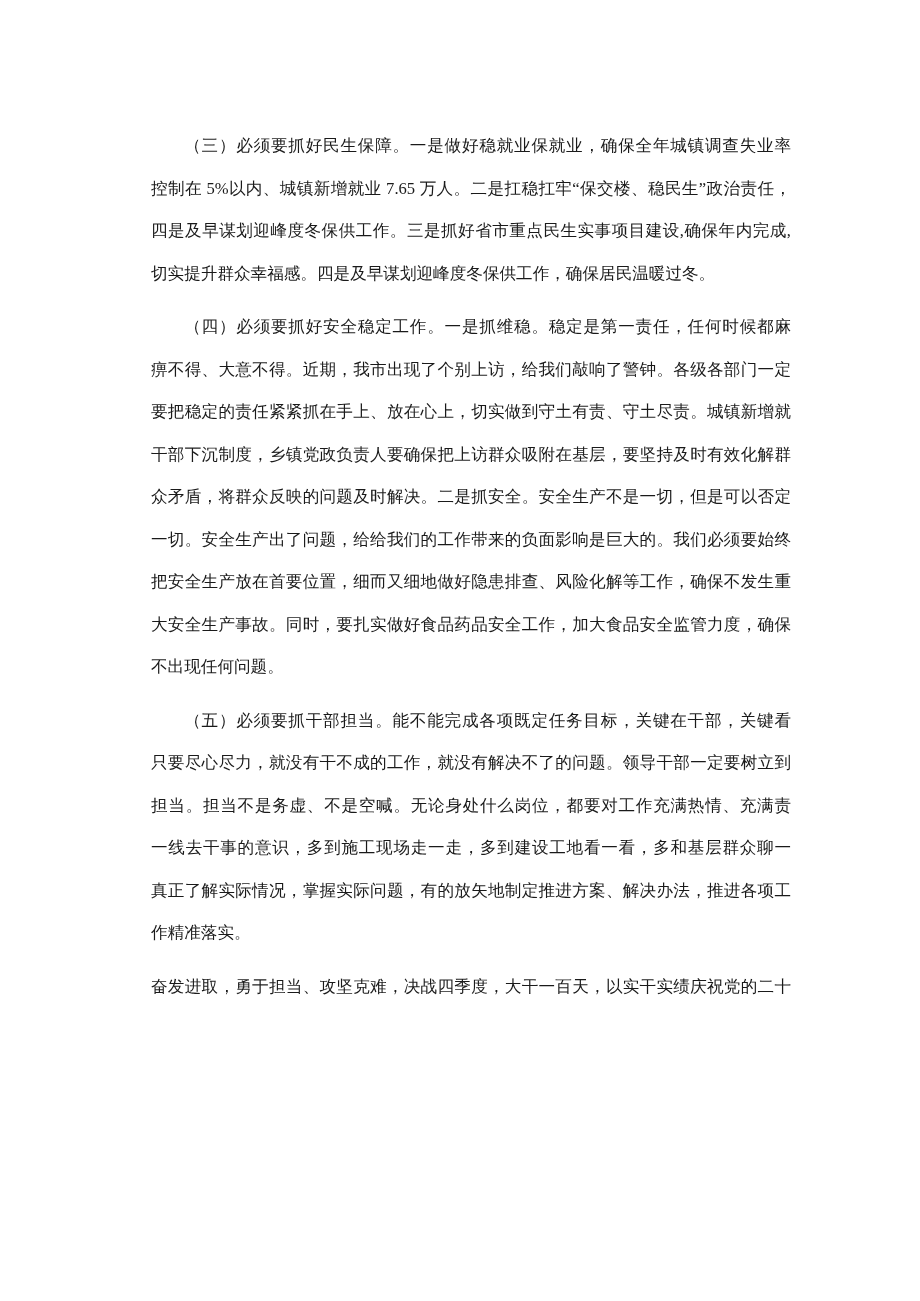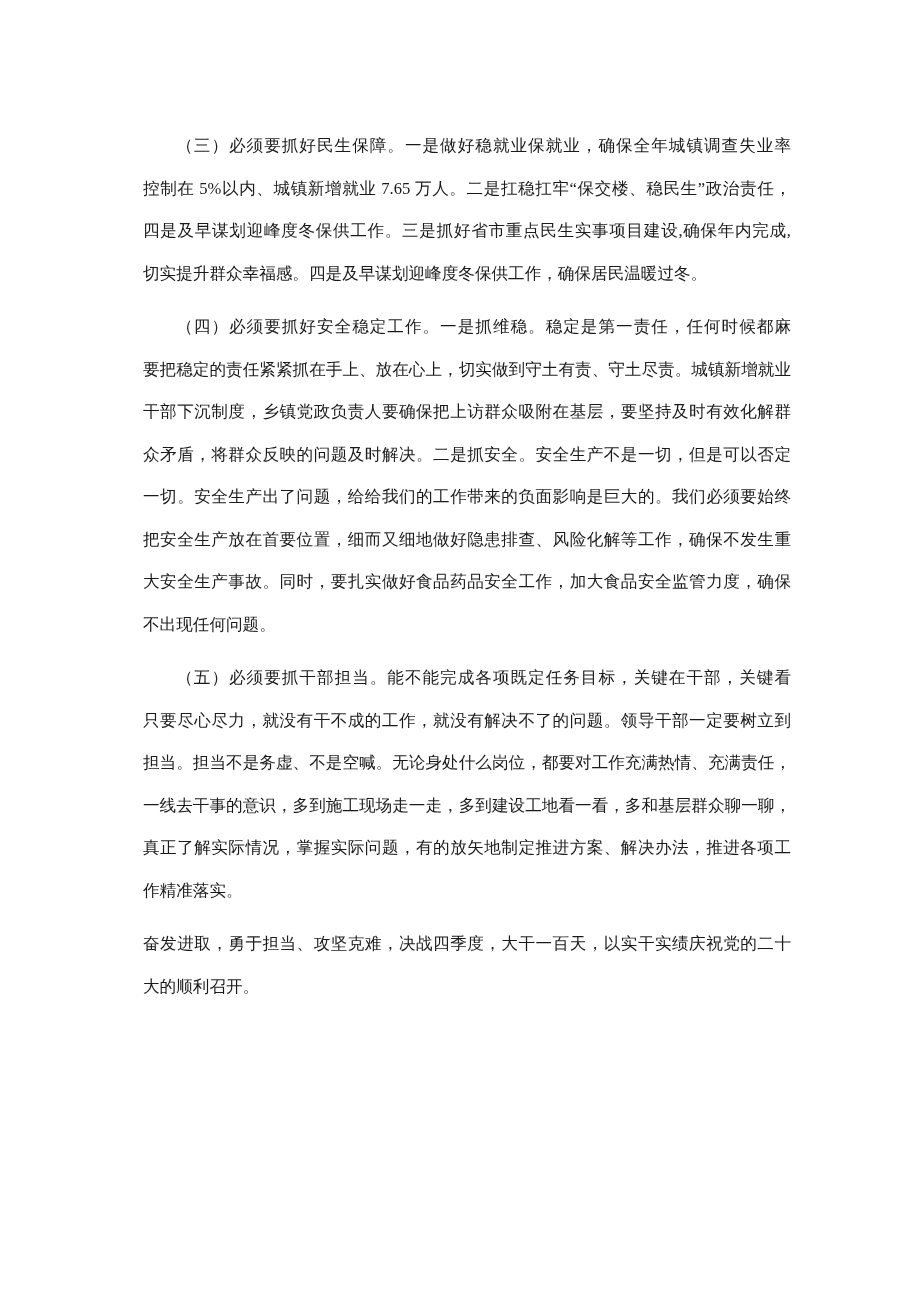--- a/index.html
+++ b/index.html
@@ -21,21 +21,21 @@
   .doc-body {
     position: absolute;
     left: 135px;
     top: 125px;
     width: 656px;
     font-family: "Liberation Serif", "DejaVu Serif", serif;
     font-size: 16.6px;
     color: #1a1a1a;
   }
   .para {
-    margin: 0 0 11px 8px;
+    margin: 0 0 11px 16px;
     padding: 0;
   }
   .line {
     height: 42.5px;
     line-height: 42.5px;
     overflow: hidden;
     text-align: justify;
     text-align-last: justify;
     text-justify: inter-character;
   }
@@ -53,34 +53,34 @@
 <div class="page">
   <div class="doc-body" style="color: rgb(26, 26, 26);">
       <div class="para">
         <div class="line first">（三）必须要抓好民生保障。一是做好稳就业保就业，确保全年城镇调查失业率</div>
         <div class="line">控制在 5%以内、城镇新增就业 7.65 万人。二是扛稳扛牢“保交楼、稳民生”政治责任，</div>
         <div class="line">四是及早谋划迎峰度冬保供工作。三是抓好省市重点民生实事项目建设,确保年内完成,</div>
         <div class="line last">切实提升群众幸福感。四是及早谋划迎峰度冬保供工作，确保居民温暖过冬。</div>
       </div>
       <div class="para">
         <div class="line first">（四）必须要抓好安全稳定工作。一是抓维稳。稳定是第一责任，任何时候都麻</div>
+        <div class="line">痹不得、大意不得。近期，我市出现了个别上访，给我们敲响了警钟。各级各部门一定</div>
         <div class="line">要把稳定的责任紧紧抓在手上、放在心上，切实做到守土有责、守土尽责。城镇新增就业</div>
         <div class="line">干部下沉制度，乡镇党政负责人要确保把上访群众吸附在基层，要坚持及时有效化解群</div>
         <div class="line">众矛盾，将群众反映的问题及时解决。二是抓安全。安全生产不是一切，但是可以否定</div>
         <div class="line">一切。安全生产出了问题，给给我们的工作带来的负面影响是巨大的。我们必须要始终</div>
         <div class="line">把安全生产放在首要位置，细而又细地做好隐患排查、风险化解等工作，确保不发生重</div>
         <div class="line">大安全生产事故。同时，要扎实做好食品药品安全工作，加大食品安全监管力度，确保</div>
         <div class="line last">不出现任何问题。</div>
       </div>
       <div class="para">
         <div class="line first">（五）必须要抓干部担当。能不能完成各项既定任务目标，关键在干部，关键看</div>
         <div class="line">只要尽心尽力，就没有干不成的工作，就没有解决不了的问题。领导干部一定要树立到</div>
         <div class="line">担当。担当不是务虚、不是空喊。无论身处什么岗位，都要对工作充满热情、充满责任，</div>
         <div class="line">一线去干事的意识，多到施工现场走一走，多到建设工地看一看，多和基层群众聊一聊，</div>
         <div class="line">真正了解实际情况，掌握实际问题，有的放矢地制定推进方案、解决办法，推进各项工</div>
         <div class="line last">作精准落实。</div>
       </div>
       <div class="para">
         <div class="line">奋发进取，勇于担当、攻坚克难，决战四季度，大干一百天，以实干实绩庆祝党的二十</div>
-        <div class="line last">大的顺利召开。</div>
       </div>
     </div>
 </div>
 
 </body></html>

